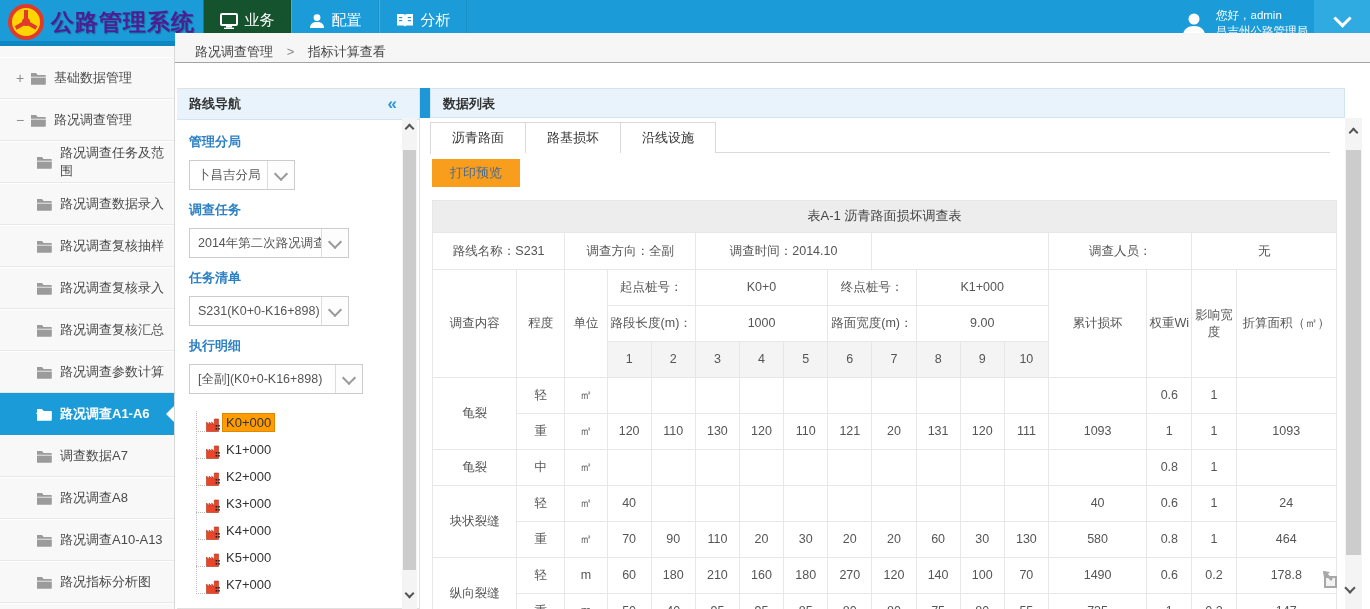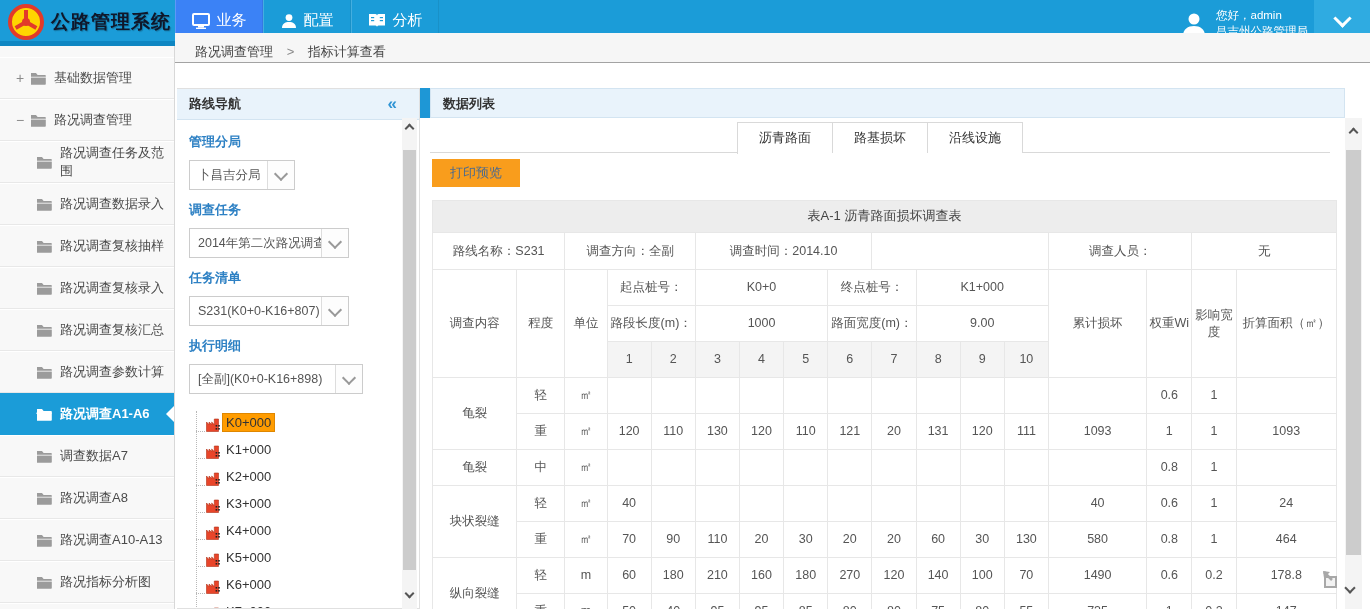--- a/index.html
+++ b/index.html
@@ -2,27 +2,27 @@
 <html><head>
 <meta charset="utf-8">
 <style>
   html,body{margin:0;padding:0;}
   body{width:1370px;height:609px;overflow:hidden;position:relative;background:#fff;
        font-family:"Liberation Sans","DejaVu Sans",sans-serif;font-size:13px;color:#555;}
   
   .topbar{position:absolute;left:0;top:0;width:1370px;height:46px;background:#1b9cd8;}
   .topbar .strip{position:absolute;left:0;bottom:0;width:100%;height:5px;background:#0e86c2;}
   .logo{position:absolute;left:8px;top:3px;height:38px;display:flex;align-items:center;}
-  .logo-text{color:#0f172a;font-size:19px;font-weight:bold;letter-spacing:1px;margin-left:7px;
+  .logo-text{color:#4c1d95;font-size:23px;font-weight:bold;letter-spacing:1px;margin-left:7px;
              text-shadow:1px 1px 1px rgba(0,0,0,.25);}
   .top-tabs{position:absolute;left:175px;top:0;height:41px;display:flex;}
   .top-tab{width:86px;height:41px;display:flex;align-items:center;justify-content:center;gap:7px;
            color:#fff;font-size:15px;border-left:1px solid rgba(255,255,255,.18);
            border-right:1px solid rgba(0,0,0,.07);cursor:pointer;}
-  .top-tab.active{background:#3b82f6;}
+  .top-tab.active{background:#14532d;margin-left:28px;}
   .userbox{position:absolute;right:62px;top:0;height:47px;display:flex;align-items:center;color:#fff;}
   .userbox .utext{font-size:11.5px;line-height:1.35;margin-left:8px;}
   .user-chev{position:absolute;right:0;top:0;width:56px;height:41px;background:#2fabe1;
              display:flex;align-items:center;justify-content:center;cursor:pointer;}
   .chev{display:inline-block;width:8px;height:8px;border-right:2px solid #999;
         border-bottom:2px solid #999;transform:rotate(45deg);}
   .chev.big{width:10px;height:10px;border-color:#fff;border-width:3px;margin-top:-5px;}
   .chev.up{transform:rotate(-135deg);margin-top:4px;}
   
   .crumbbar{position:absolute;left:175px;top:33px;width:1195px;height:30px;background:#f6f6f6;
@@ -72,21 +72,21 @@
   .vscroll .thumb{position:absolute;left:1px;width:13px;background:#ccc;cursor:pointer;}
   .nav-scroll{left:402px;top:118px;height:491px;}
   .nav-scroll .thumb{top:32px;height:420px;}
   .right-scroll{left:1345px;top:118px;width:17px;height:491px;}
   .right-scroll .arrow{width:17px;}
   .right-scroll .thumb{width:15px;top:32px;height:405px;}
   
   .data-panel{position:absolute;left:430px;top:88px;width:915px;height:521px;background:#fff;overflow:hidden;}
   .data-panel .panel-header{border:1px solid #d3e4f1;box-sizing:border-box;}
   .tabbar{position:absolute;left:0px;top:34px;width:900px;height:31px;border-bottom:1px solid #d9d9d9;
-          display:flex;box-sizing:border-box;justify-content:center;}
+          display:flex;box-sizing:border-box;}
   .dtab{height:30px;line-height:30px;padding:0 21px;border:1px solid #d9d9d9;border-bottom:none;
         border-right:none;color:#333;cursor:pointer;background:#fff;}
   .dtab:last-child{border-right:1px solid #d9d9d9;}
   .dtab.active{height:31px;font-weight:normal;background:#fff;position:relative;z-index:2;}
   .print-btn{position:absolute;left:2px;top:71px;width:88px;height:28px;background:#f99d1c;
              border:none;color:#4d6b8d;font-size:13px;cursor:pointer;
              font-family:"Liberation Sans","DejaVu Sans",sans-serif;}
   
   .rpt{position:absolute;left:2px;top:112px;border-collapse:collapse;table-layout:fixed;width:905px;
        font-size:12.5px;color:#555;}
@@ -315,21 +315,21 @@
         </div>
         <div class="fld-label">调查任务</div>
         <div class="select" style="width: 158px;">
           <span class="val">2014年第二次路况调查</span>
           <span class="cbox">
             <span class="chev"></span>
           </span>
         </div>
         <div class="fld-label">任务清单</div>
         <div class="select" style="width: 158px;">
-          <span class="val">S231(K0+0-K16+807)</span>
+          <span class="val">S231(K0+0-K16+898)</span>
           <span class="cbox">
             <span class="chev"></span>
           </span>
         </div>
         <div class="fld-label">执行明细</div>
         <div class="select" style="width: 172px;">
           <span class="val">[全副](K0+0-K16+898)</span>
           <span class="cbox">
             <span class="chev"></span>
           </span>
@@ -406,33 +406,20 @@
           <span class="ticon">
             <svg width="15" height="14" viewBox="0 0 15 14">
               <path d="M0.5 13.5 V4 l2.6 2.6 V4 l2.6 2.6 V4 l2.6 2.6 V1 h4.2 V13.5 z" fill="#e8452a" stroke="#b03015" stroke-width="0.6"></path>
               <rect x="9.6" y="7" width="1.6" height="1.6" fill="#222"></rect>
               <rect x="12.2" y="7" width="1.6" height="1.6" fill="#222"></rect>
               <rect x="9.6" y="10" width="1.6" height="1.6" fill="#222"></rect>
               <rect x="12.2" y="10" width="1.6" height="1.6" fill="#222"></rect>
             </svg>
           </span>
           <span class="tlabel">K5+000</span>
-        </div>
-        <div class="tree-row">
-          <span class="stub"></span>
-          <span class="ticon">
-            <svg width="15" height="14" viewBox="0 0 15 14">
-              <path d="M0.5 13.5 V4 l2.6 2.6 V4 l2.6 2.6 V4 l2.6 2.6 V1 h4.2 V13.5 z" fill="#e8452a" stroke="#b03015" stroke-width="0.6"></path>
-              <rect x="9.6" y="7" width="1.6" height="1.6" fill="#222"></rect>
-              <rect x="12.2" y="7" width="1.6" height="1.6" fill="#222"></rect>
-              <rect x="9.6" y="10" width="1.6" height="1.6" fill="#222"></rect>
-              <rect x="12.2" y="10" width="1.6" height="1.6" fill="#222"></rect>
-            </svg>
-          </span>
-          <span class="tlabel">K6+000</span>
         </div>
         <div class="tree-row">
           <span class="stub"></span>
           <span class="ticon">
             <svg width="15" height="14" viewBox="0 0 15 14">
               <path d="M0.5 13.5 V4 l2.6 2.6 V4 l2.6 2.6 V4 l2.6 2.6 V1 h4.2 V13.5 z" fill="#e8452a" stroke="#b03015" stroke-width="0.6"></path>
               <rect x="9.6" y="7" width="1.6" height="1.6" fill="#222"></rect>
               <rect x="12.2" y="7" width="1.6" height="1.6" fill="#222"></rect>
               <rect x="9.6" y="10" width="1.6" height="1.6" fill="#222"></rect>
               <rect x="12.2" y="10" width="1.6" height="1.6" fill="#222"></rect>

